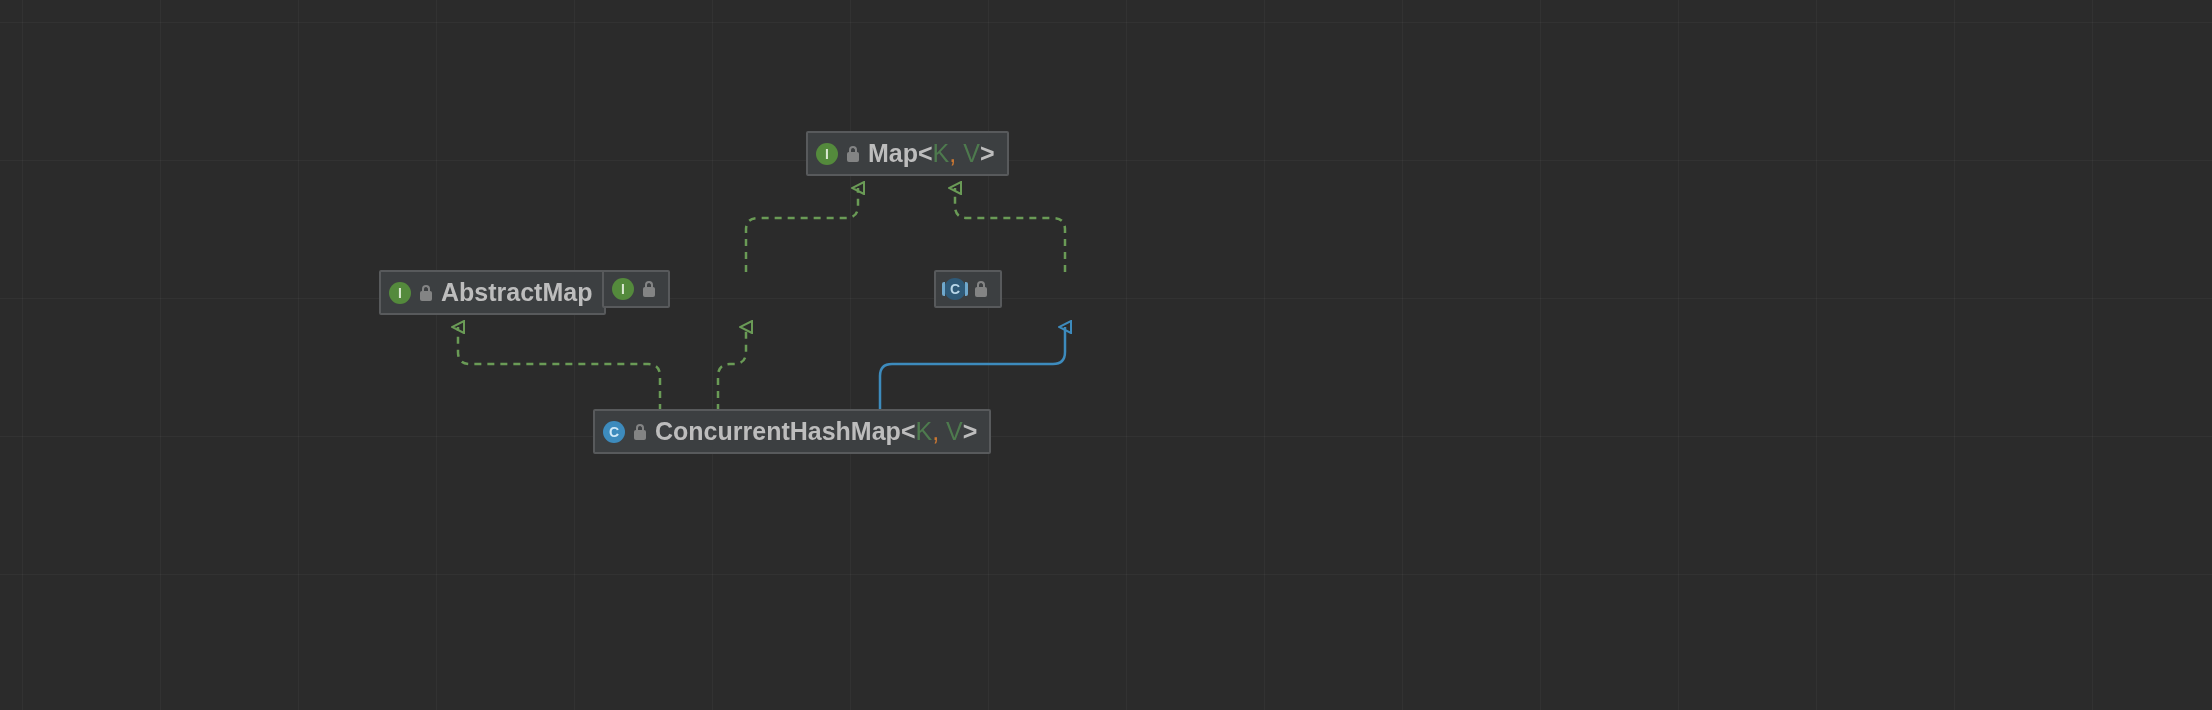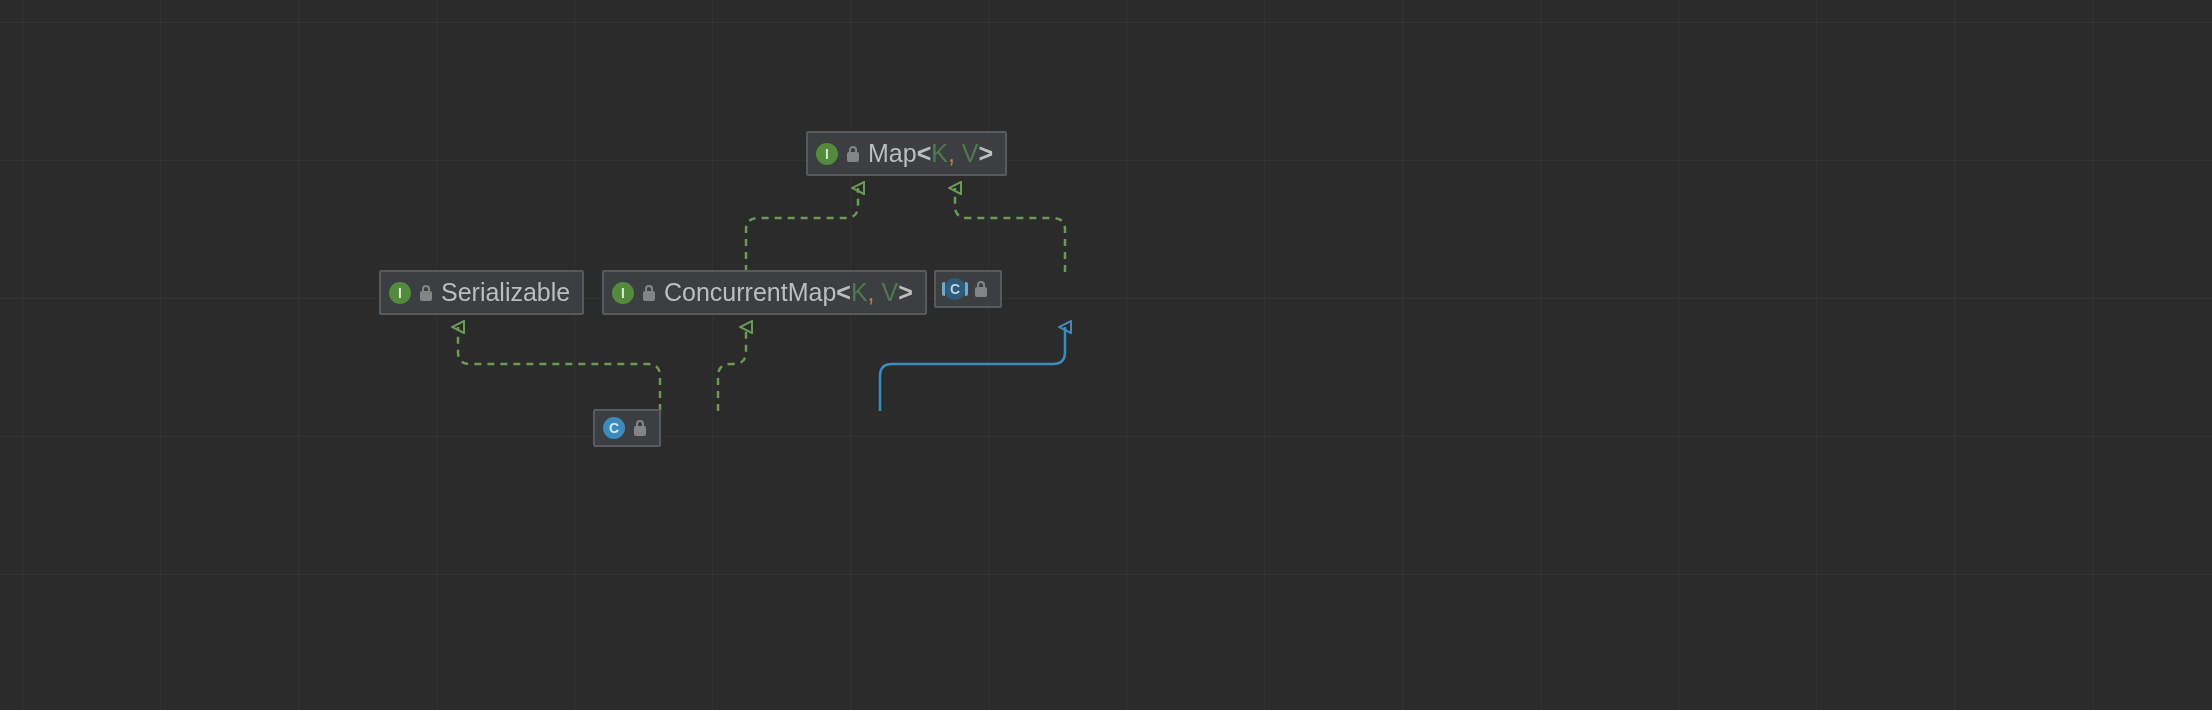--- a/index.html
+++ b/index.html
@@ -77,21 +77,21 @@
     border-radius: 2px;
   }
   .lock .shackle {
     position: absolute;
     left: 3px; top: 0;
     width: 8px; height: 8px;
     border: 2px solid #a9a9a9;
     border-bottom: none;
     border-radius: 6px 6px 0 0;
   }
-  .name      { color: #bdbdbd; }
+  .name      { color: #bdbdbd; font-weight: bold; }
   .angle     { color: #bdbdbd; font-weight: 600; }
   .typeparam { color: #4e7a4e; }
   .comma     { color: #cc7832; }
 </style>
 </head>
 <body>
 
 <div class="canvas">
 
   <svg class="edges">
@@ -125,43 +125,43 @@
       <span class="name">Map</span><span class="angle">&lt;</span><span class="typeparam">K</span><span class="comma">,</span> <span class="typeparam">V</span><span class="angle">&gt;</span>
     </span>
   </div>
 
   <div class="node" style="left:379px; top:270px;">
     <span class="badge interface">I</span>
     <span class="lock">
         <span class="shackle"></span>
         <span class="body"></span>
       </span>
-    <span class="name">Serializable</span>
+    <span class="name">AbstractMap</span>
   </div>
 
   <div class="node" style="left:602px; top:270px;">
     <span class="badge interface">I</span>
     <span class="lock">
         <span class="shackle"></span>
         <span class="body"></span>
       </span>
-    <span>
-      <span class="name">ConcurrentMap</span><span class="angle">&lt;</span><span class="typeparam">K</span><span class="comma">,</span> <span class="typeparam">V</span><span class="angle">&gt;</span>
-    </span>
   </div>
 
   <div class="node" style="left:934px; top:270px;">
     <span class="badge abstract">C</span>
     <span class="lock">
         <span class="shackle"></span>
         <span class="body"></span>
       </span>
   </div>
 
   <div class="node" style="left:593px; top:409px;">
     <span class="badge class">C</span>
     <span class="lock">
         <span class="shackle"></span>
         <span class="body"></span>
       </span>
+    <span>
+      <span class="name">ConcurrentHashMap</span><span class="angle">&lt;</span><span class="typeparam">K</span><span class="comma">,</span> <span class="typeparam">V</span><span class="angle">&gt;</span>
+    </span>
   </div>
 
 </div>
 
 </body></html>

